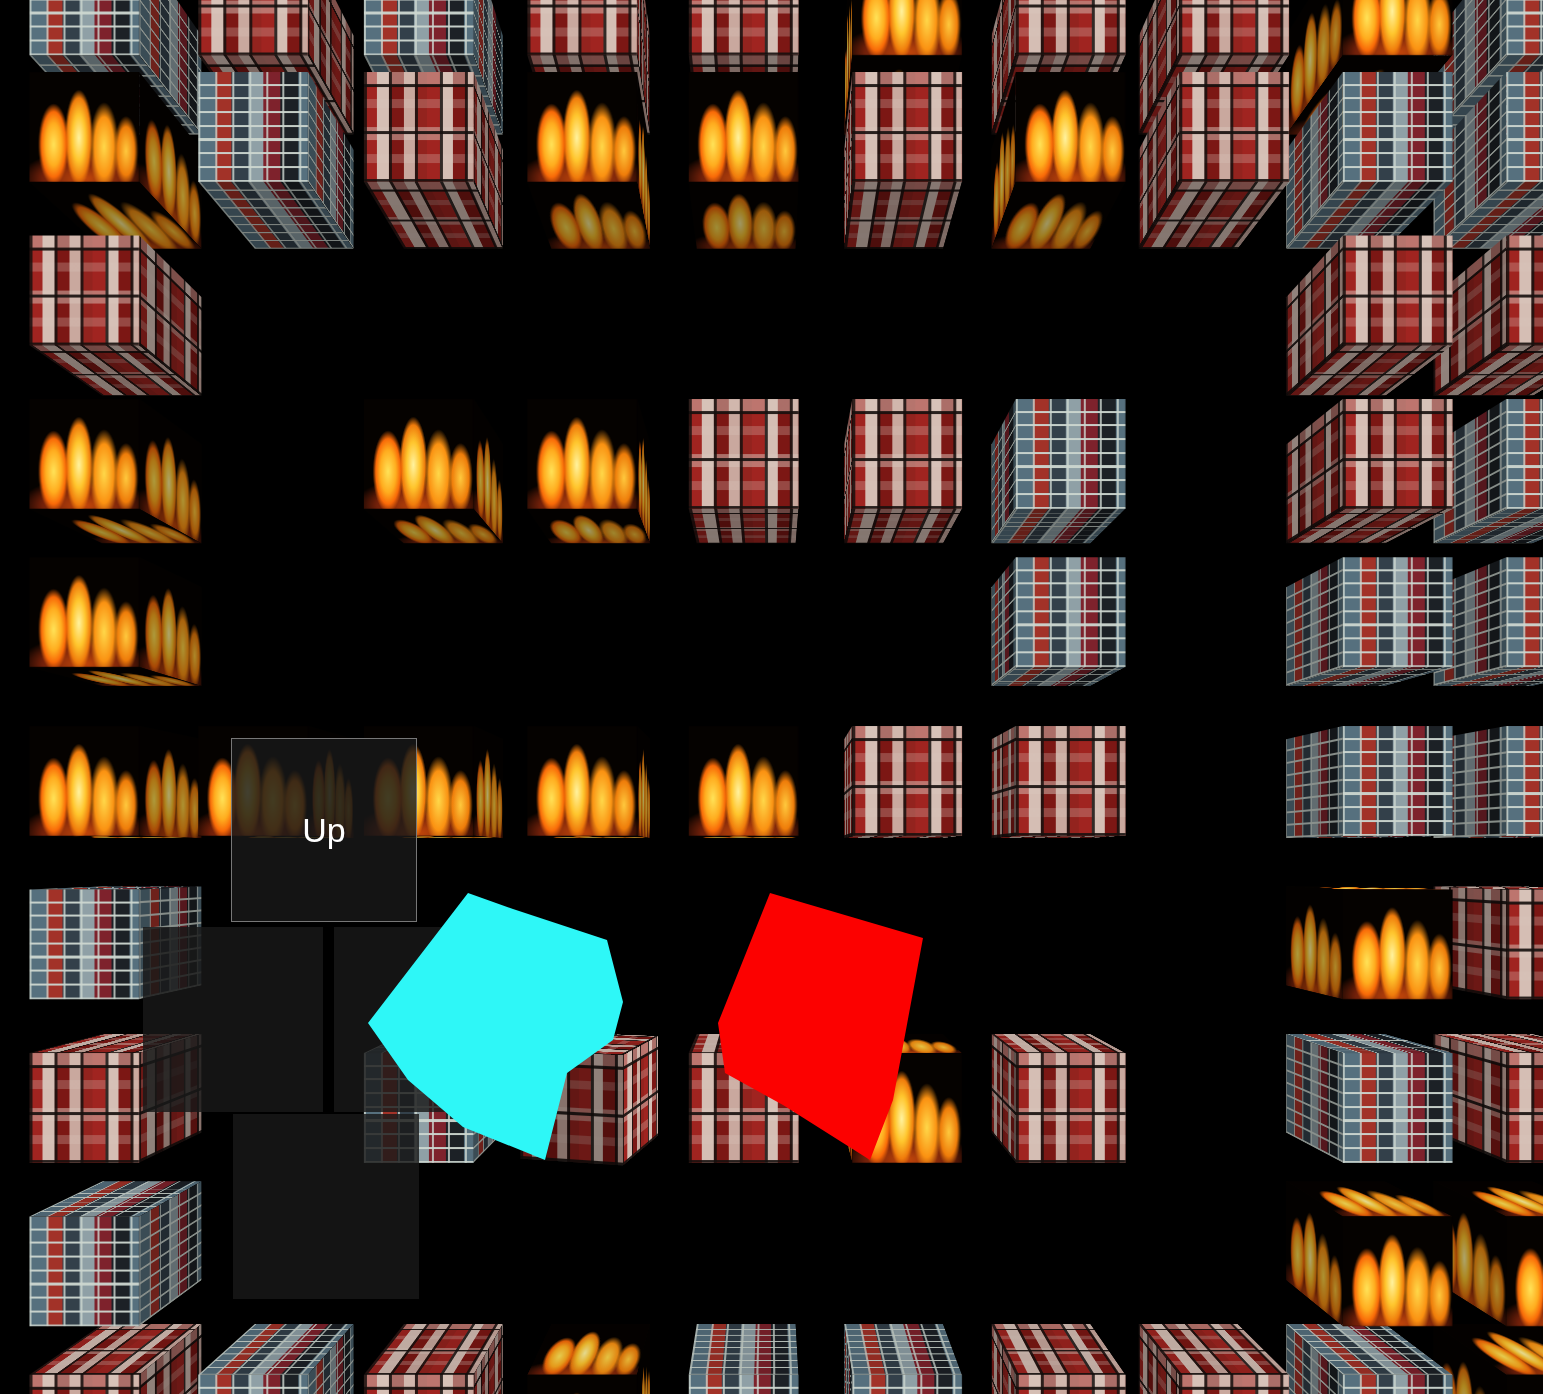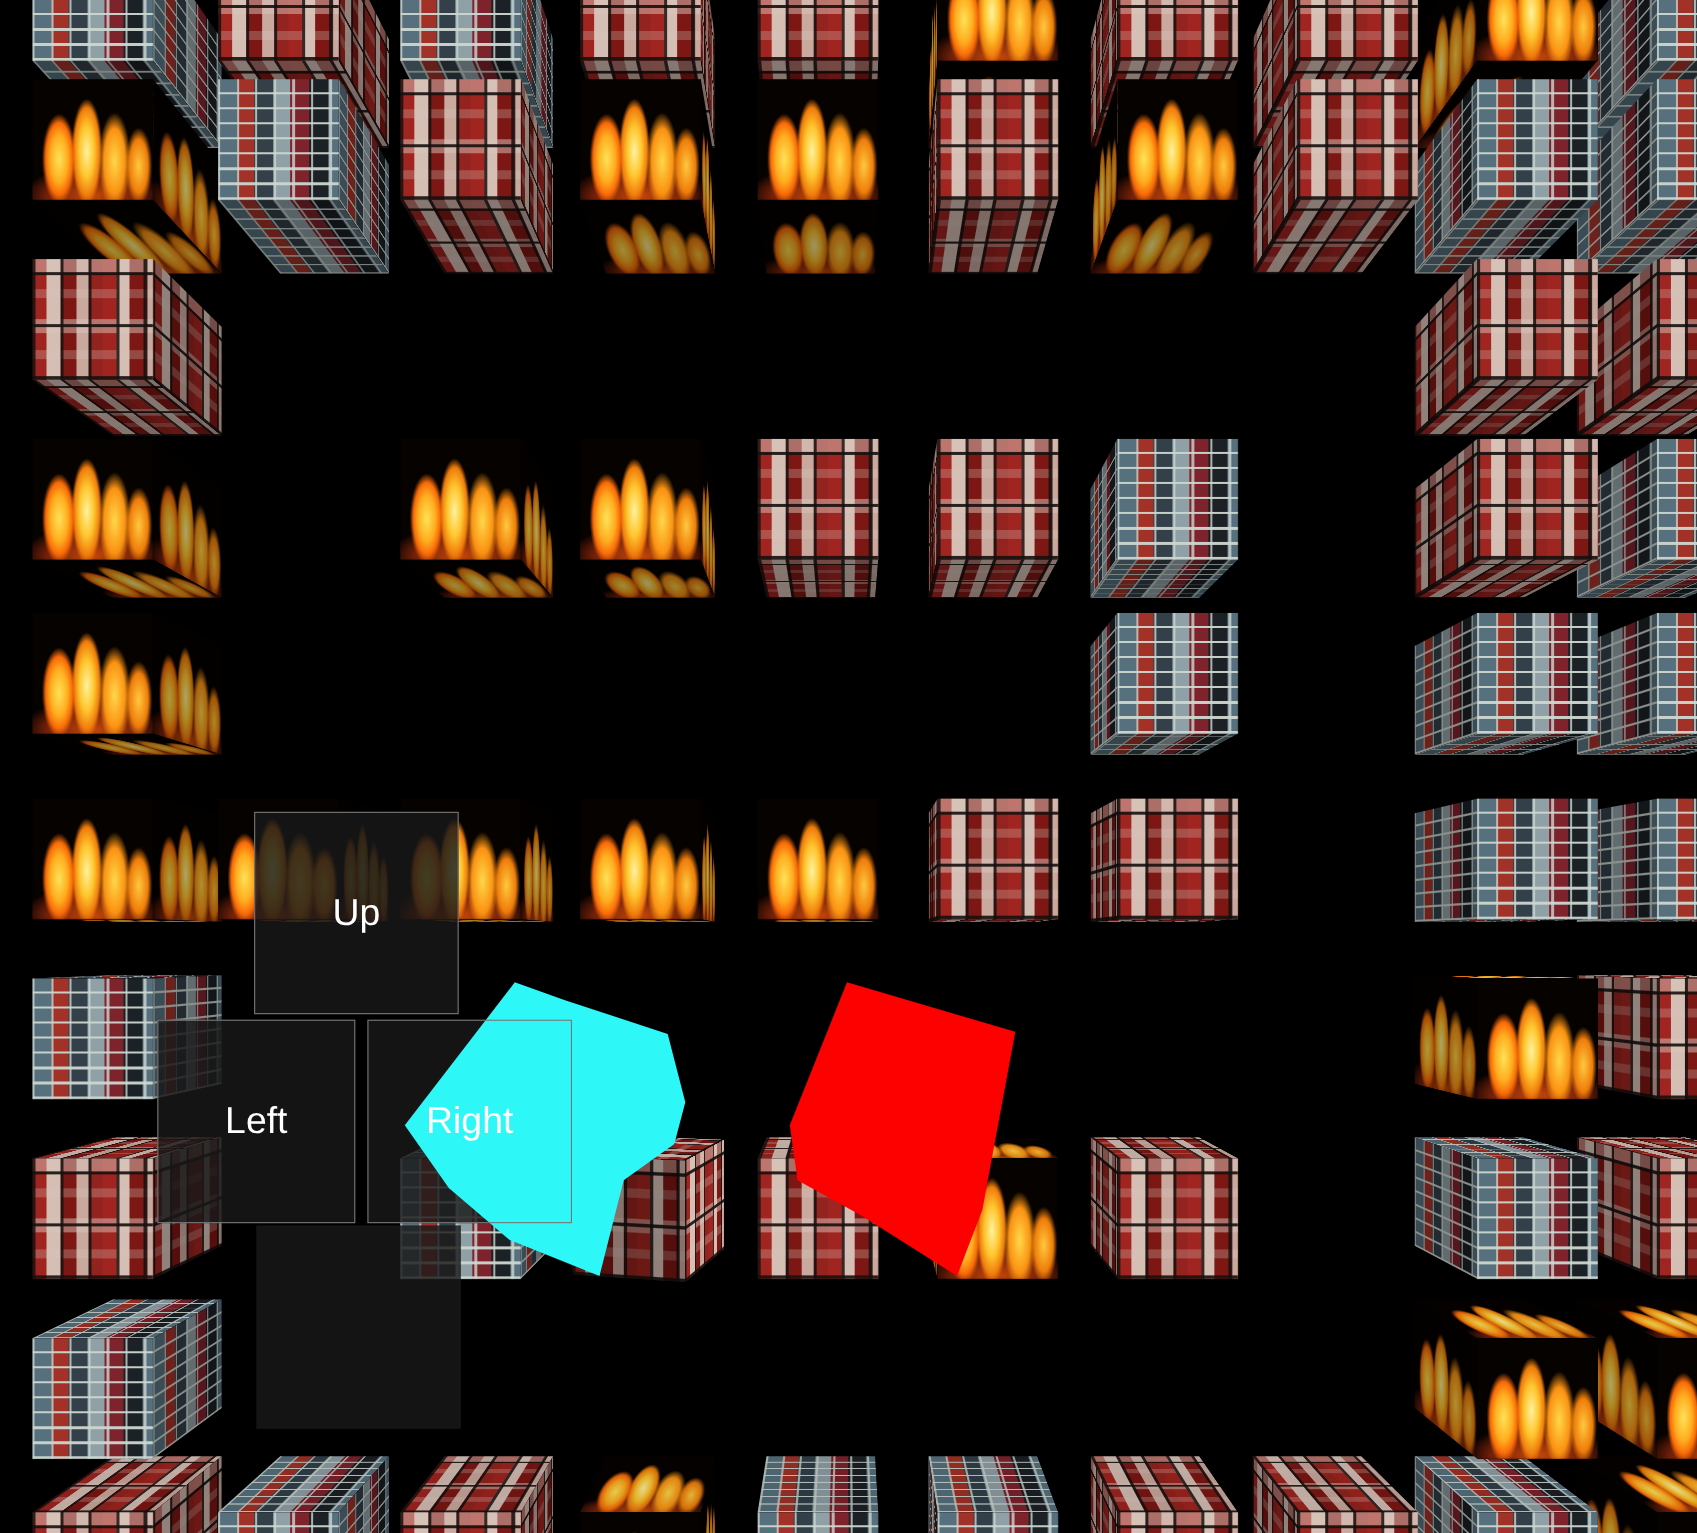--- a/index.html
+++ b/index.html
@@ -647,21 +647,15 @@
 
   <svg class="layer shapes" width="1543" height="1394" viewBox="0 0 1543 1394">
     <polygon id="shape-cyan" points="468,893 513,909 607,940 623,1002 613,1040 567,1073 545,1160 463,1127 408,1080 368,1023" fill="#2ef7f7"></polygon>
     <polygon id="shape-red" points="770,893 923,938 893,1100 870,1160 783,1105 725,1073 718,1023" fill="#fc0100"></polygon>
   </svg>
 
   <div class="layer tops">
     <div class="btn-top pos-up">
       <span>Up</span>
     </div>
-    <div class="btn-top pos-left">
-      <span>Left</span>
-    </div>
-    <div class="btn-top pos-right">
-      <span>Right</span>
-    </div>
   </div>
 
 </div>
 
 </body></html>

